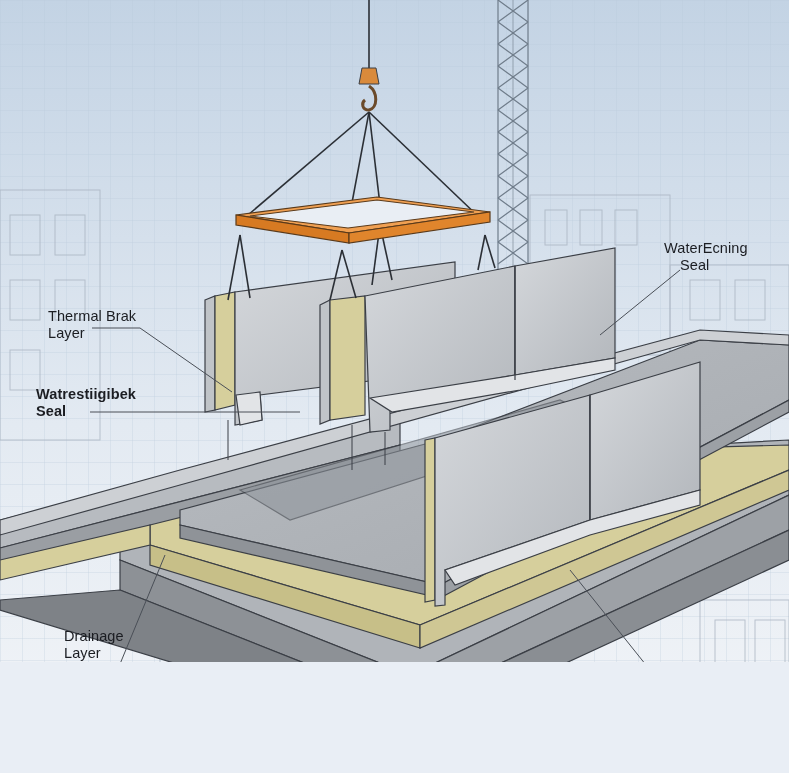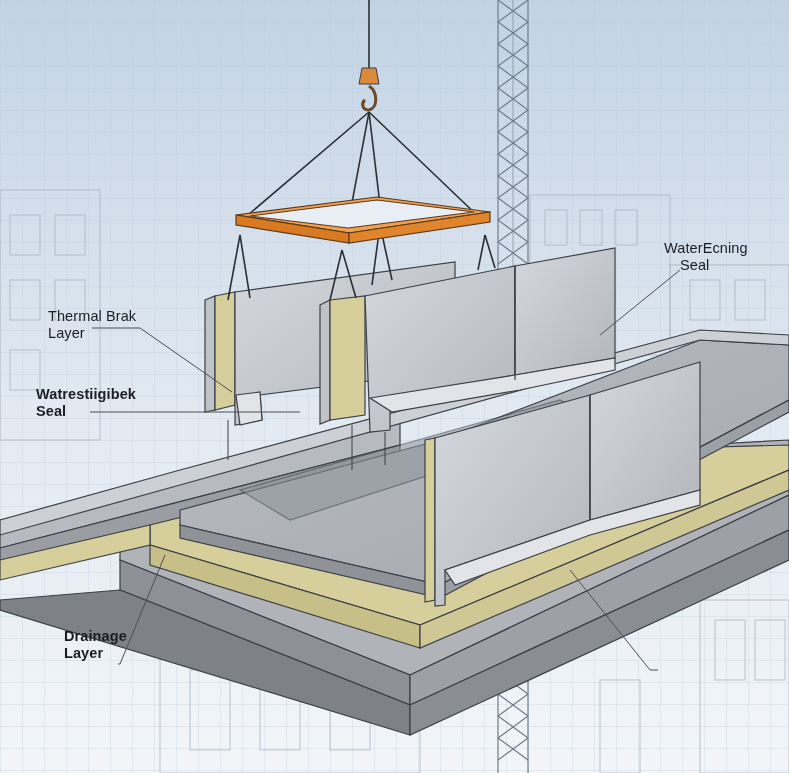--- a/index.html
+++ b/index.html
@@ -1,17 +1,17 @@
 <!DOCTYPE html>
 <html><head>
 <meta charset="utf-8">
 <style>
   html, body { margin: 0; padding: 0; }
   body { width: 789px; height: 773px; overflow: hidden; background: #e9eef5; font-family: "Liberation Sans", sans-serif; }
-  .stage { position: relative; width: 789px; height: 773px; overflow: hidden; }
+  .stage { position: relative; width: 789px; height: 662px; overflow: hidden; }
   .stage svg { position: absolute; left: 0; top: 0; }
   .label { position: absolute; color: #1b1d22; font-size: 14.5px; line-height: 17px; letter-spacing: 0.1px; white-space: nowrap; }
 </style>
 </head>
 <body>
 
 <div class="stage">
   <svg width="789" height="773" viewBox="0 0 789 773">
     <defs>
       <linearGradient id="sky" x1="0" y1="0" x2="0" y2="1">
@@ -169,18 +169,18 @@
   <div class="label" style="left:48px; top:308px;">
     <div>Thermal Brak</div>
     <div>Layer</div>
   </div>
 
   <div class="label" style="left:36px; top:386px;font-weight:bold;">
     <div>Watrestiigibek</div>
     <div>Seal</div>
   </div>
 
-  <div class="label" style="left:64px; top:628px;font-weight:bold;">
+  <div class="label" style="left:64px; top:628px;">
     <div>Drainage</div>
     <div>Layer</div>
   </div>
 
 </div>
 
 </body></html>

